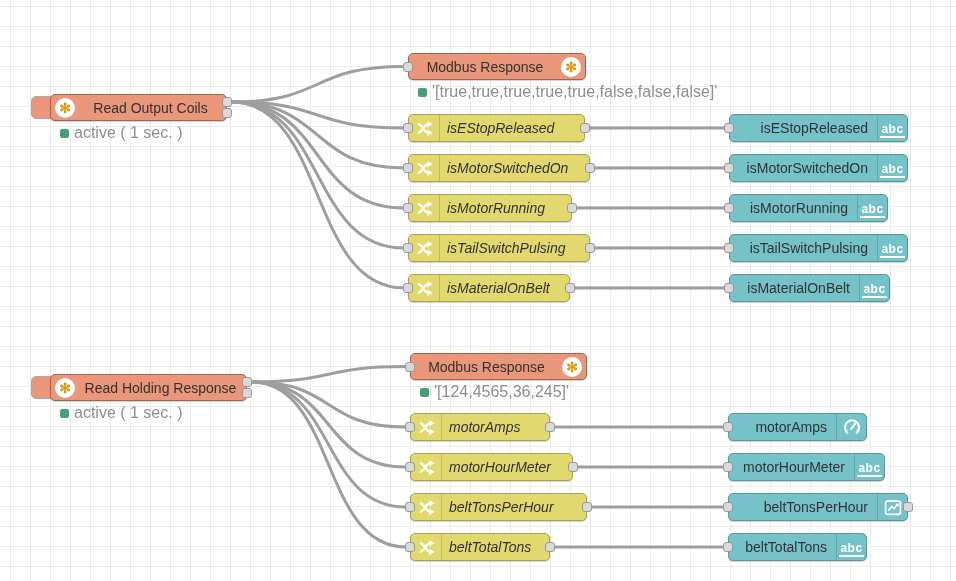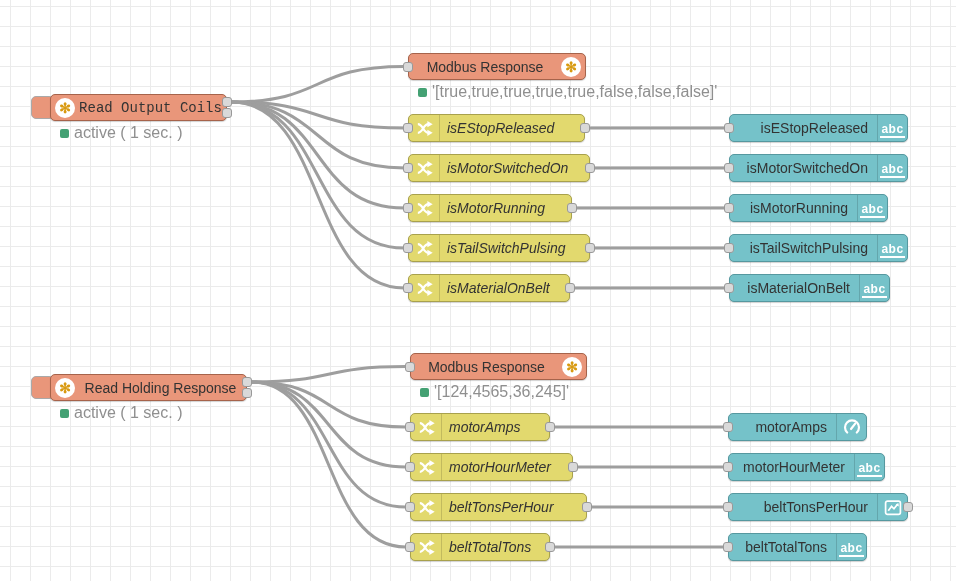--- a/index.html
+++ b/index.html
@@ -92,21 +92,21 @@
     </svg>
   <div id="nodes">
       <div class="node" style="left: 50px; top: 94px; width: 177px; height: 27px;">
         <div class="btn" style="background: rgb(233, 150, 122);"></div>
         <div class="body" style="background: rgb(233, 150, 122); border-color: rgb(166, 99, 75); justify-content: center;">
           <div class="iconzone left" style="width: 28px;">
             <span class="circle-ic">
               <span style="color:#D89A10">✻</span>
             </span>
           </div>
-          <span class="label" style="color: rgb(51, 51, 51); margin-left: 24px; font-family: Liberation Mono, monospace;">Read Output Coils</span>
+          <span class="label" style="color: rgb(51, 51, 51); margin-left: 24px;">Read Output Coils</span>
         </div>
         <div class="port" style="right: -5px; top: 3px; background: rgb(217, 217, 217); border: 1px solid rgb(153, 153, 153);"></div>
         <div class="port" style="right: -5px; top: 14px; background: rgb(217, 217, 217); border: 1px solid rgb(153, 153, 153);"></div>
         <div class="status" style="left: 10px; color: rgb(143, 143, 143);">
           <span class="dot" style="background: rgb(68, 161, 115);"></span>
           <span>active ( 1 sec. )</span>
         </div>
       </div>
       <div class="node" style="left: 408px; top: 53px; width: 178px; height: 27px;">
         <div class="body" style="background: rgb(233, 150, 122); border-color: rgb(166, 99, 75); justify-content: center;">

